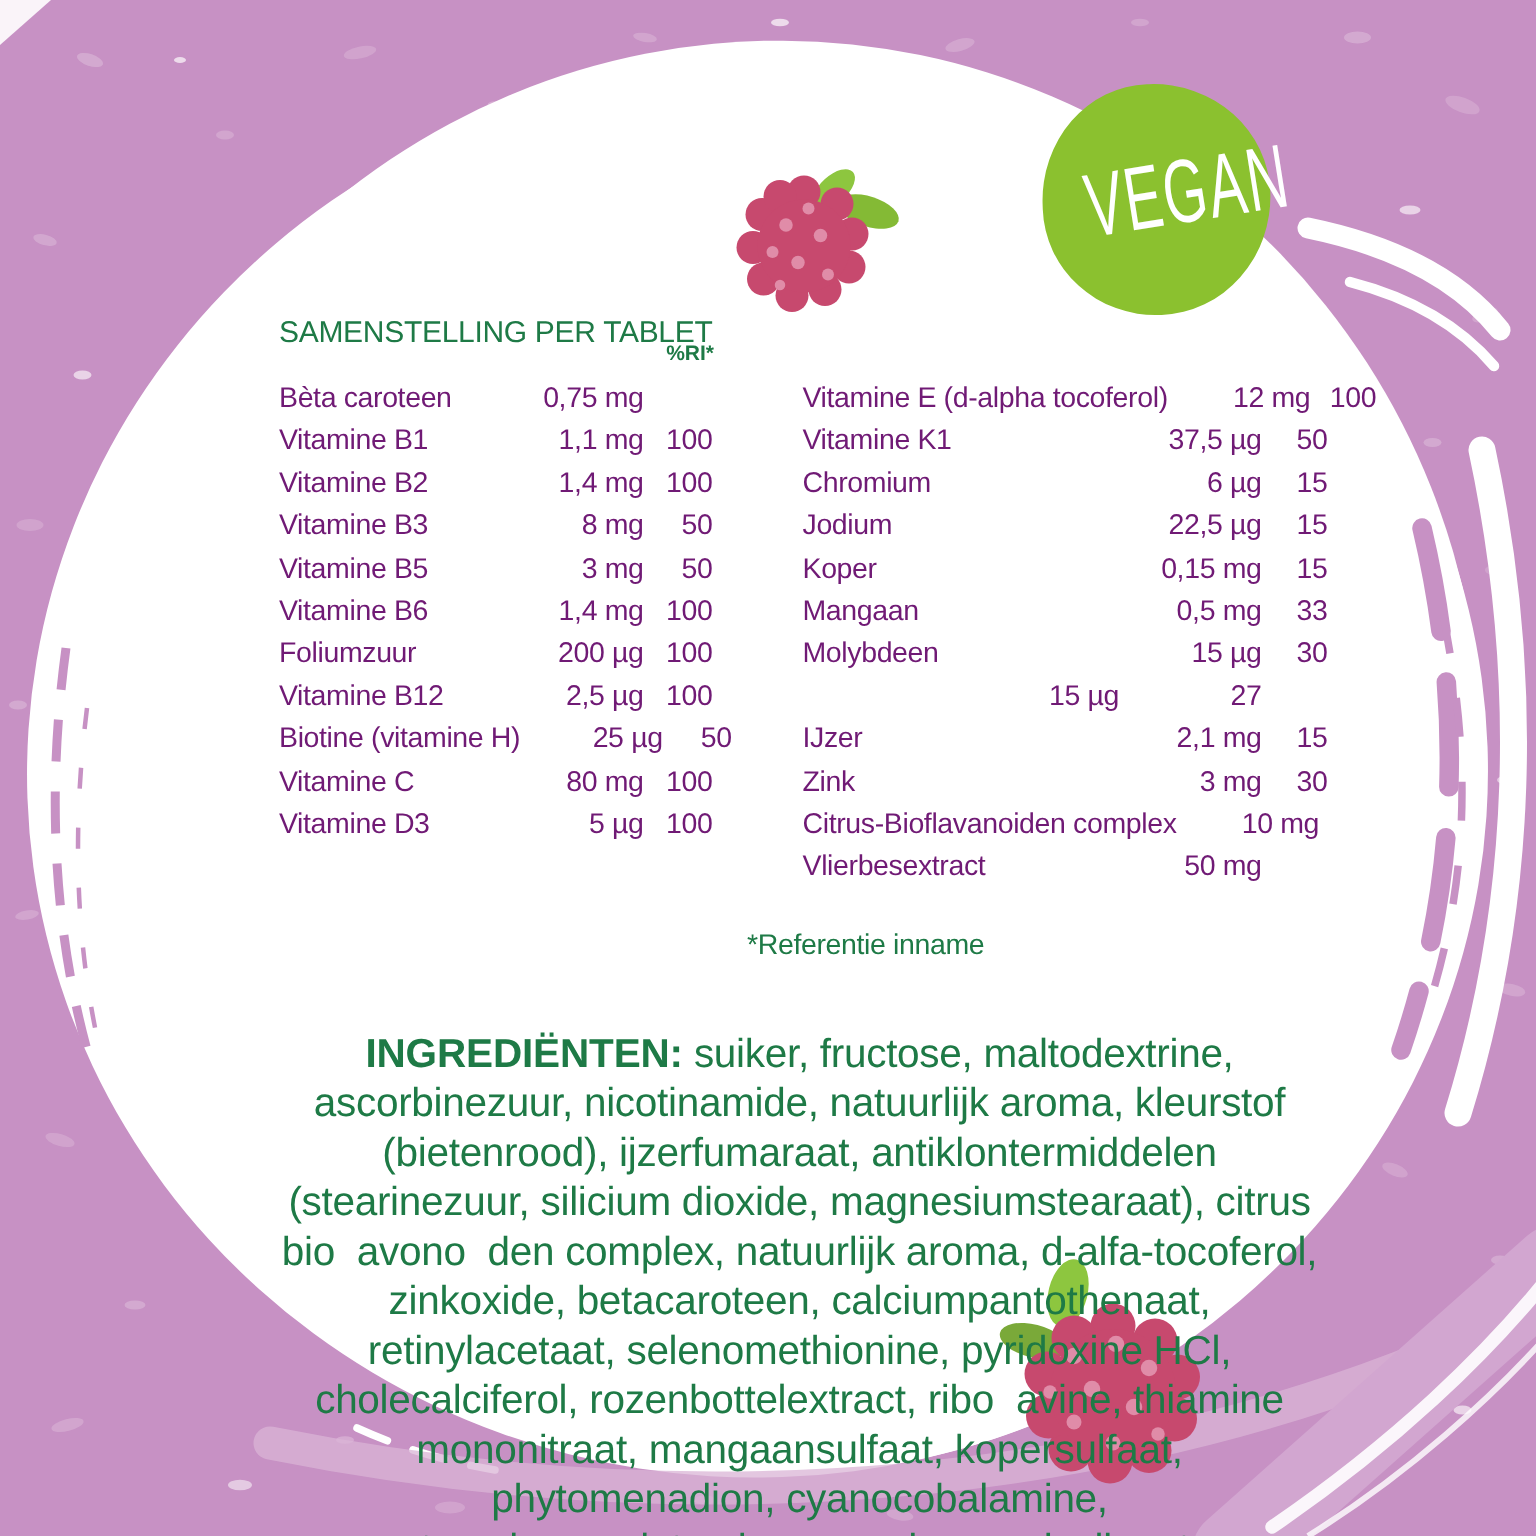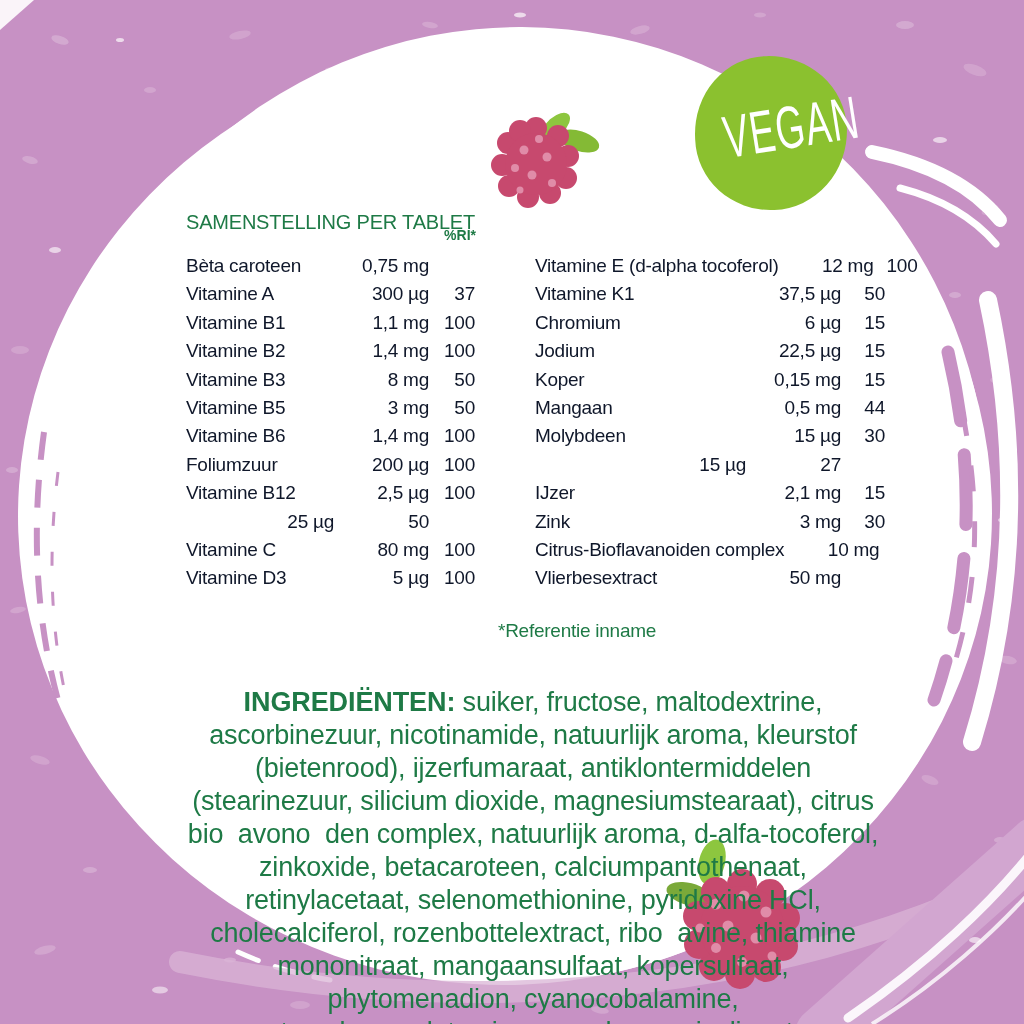--- a/index.html
+++ b/index.html
@@ -8,21 +8,21 @@
     background:#c791c4;
     font-family:"Liberation Sans", sans-serif;
   }
   #artwork{position:absolute;left:0;top:0;width:1024px;height:1024px;}
   .txt{position:absolute;color:#1e7a46;}
   #panel-title{left:186px;top:211px;font-size:20px;font-weight:400;letter-spacing:-0.2px;}
   #rdi-header{left:187px;top:227px;width:289px;text-align:right;font-size:14px;font-weight:700;}
   .ntable{position:absolute;}
   #ntable-left{left:186px;top:252px;width:289px;}
   #ntable-right{left:498px;top:252px;width:350px;margin-left:37px;}
-  .nrow{display:grid;height:28.4px;line-height:28.4px;font-size:19px;letter-spacing:-0.25px;color:#0f172a;}
+  .nrow{display:grid;height:28.4px;line-height:28.4px;font-size:19px;letter-spacing:-0.25px;color:#701a75;}
   #ntable-left .nrow{grid-template-columns:1fr 95px 46px;}
   #ntable-right .nrow{grid-template-columns:1fr 95px 44px;}
   .ncell{white-space:nowrap;}
   .ncell.amt,.ncell.rdi{text-align:right;}
   #footnote{left:498px;top:620px;font-size:19px;letter-spacing:-0.25px;}
   #ingredients{left:186px;top:686px;width:694px;font-size:27px;line-height:33px;letter-spacing:-0.2px;white-space:pre-wrap;text-align:center;}
   #ingredients .lead{font-weight:700;letter-spacing:-0.1px;}
   #vegan-badge{
     position:absolute;left:695px;top:56px;width:152px;height:154px;
     background:#8bc12f;
@@ -177,25 +177,20 @@
   <div id="rdi-header" class="txt">%RI*</div>
 
   <div id="ntable-left" class="ntable">
 
       <div class="nrow">
         <span class="ncell name">Bèta caroteen</span>
         <span class="ncell amt">0,75 mg</span>
         <span class="ncell rdi"></span>
       </div>
 
-      <div class="nrow">
-        <span class="ncell name">Vitamine A</span>
-        <span class="ncell amt">300 µg</span>
-        <span class="ncell rdi">37</span>
-      </div>
 
       <div class="nrow">
         <span class="ncell name">Vitamine B1</span>
         <span class="ncell amt">1,1 mg</span>
         <span class="ncell rdi">100</span>
       </div>
 
       <div class="nrow">
         <span class="ncell name">Vitamine B2</span>
         <span class="ncell amt">1,4 mg</span>
@@ -226,20 +221,21 @@
         <span class="ncell rdi">100</span>
       </div>
 
       <div class="nrow">
         <span class="ncell name">Vitamine B12</span>
         <span class="ncell amt">2,5 µg</span>
         <span class="ncell rdi">100</span>
       </div>
 
       <div class="nrow">
+        <span class="ncell name">Biotine (vitamine H)</span>
         <span class="ncell amt">25 µg</span>
         <span class="ncell rdi">50</span>
       </div>
 
       <div class="nrow">
         <span class="ncell name">Vitamine C</span>
         <span class="ncell amt">80 mg</span>
         <span class="ncell rdi">100</span>
       </div>
 
@@ -278,21 +274,21 @@
 
       <div class="nrow">
         <span class="ncell name">Koper</span>
         <span class="ncell amt">0,15 mg</span>
         <span class="ncell rdi">15</span>
       </div>
 
       <div class="nrow">
         <span class="ncell name">Mangaan</span>
         <span class="ncell amt">0,5 mg</span>
-        <span class="ncell rdi">44</span>
+        <span class="ncell rdi">33</span>
       </div>
 
       <div class="nrow">
         <span class="ncell name">Molybdeen</span>
         <span class="ncell amt">15 µg</span>
         <span class="ncell rdi">30</span>
       </div>
 
       <div class="nrow">
         <span class="ncell amt">15 µg</span>

